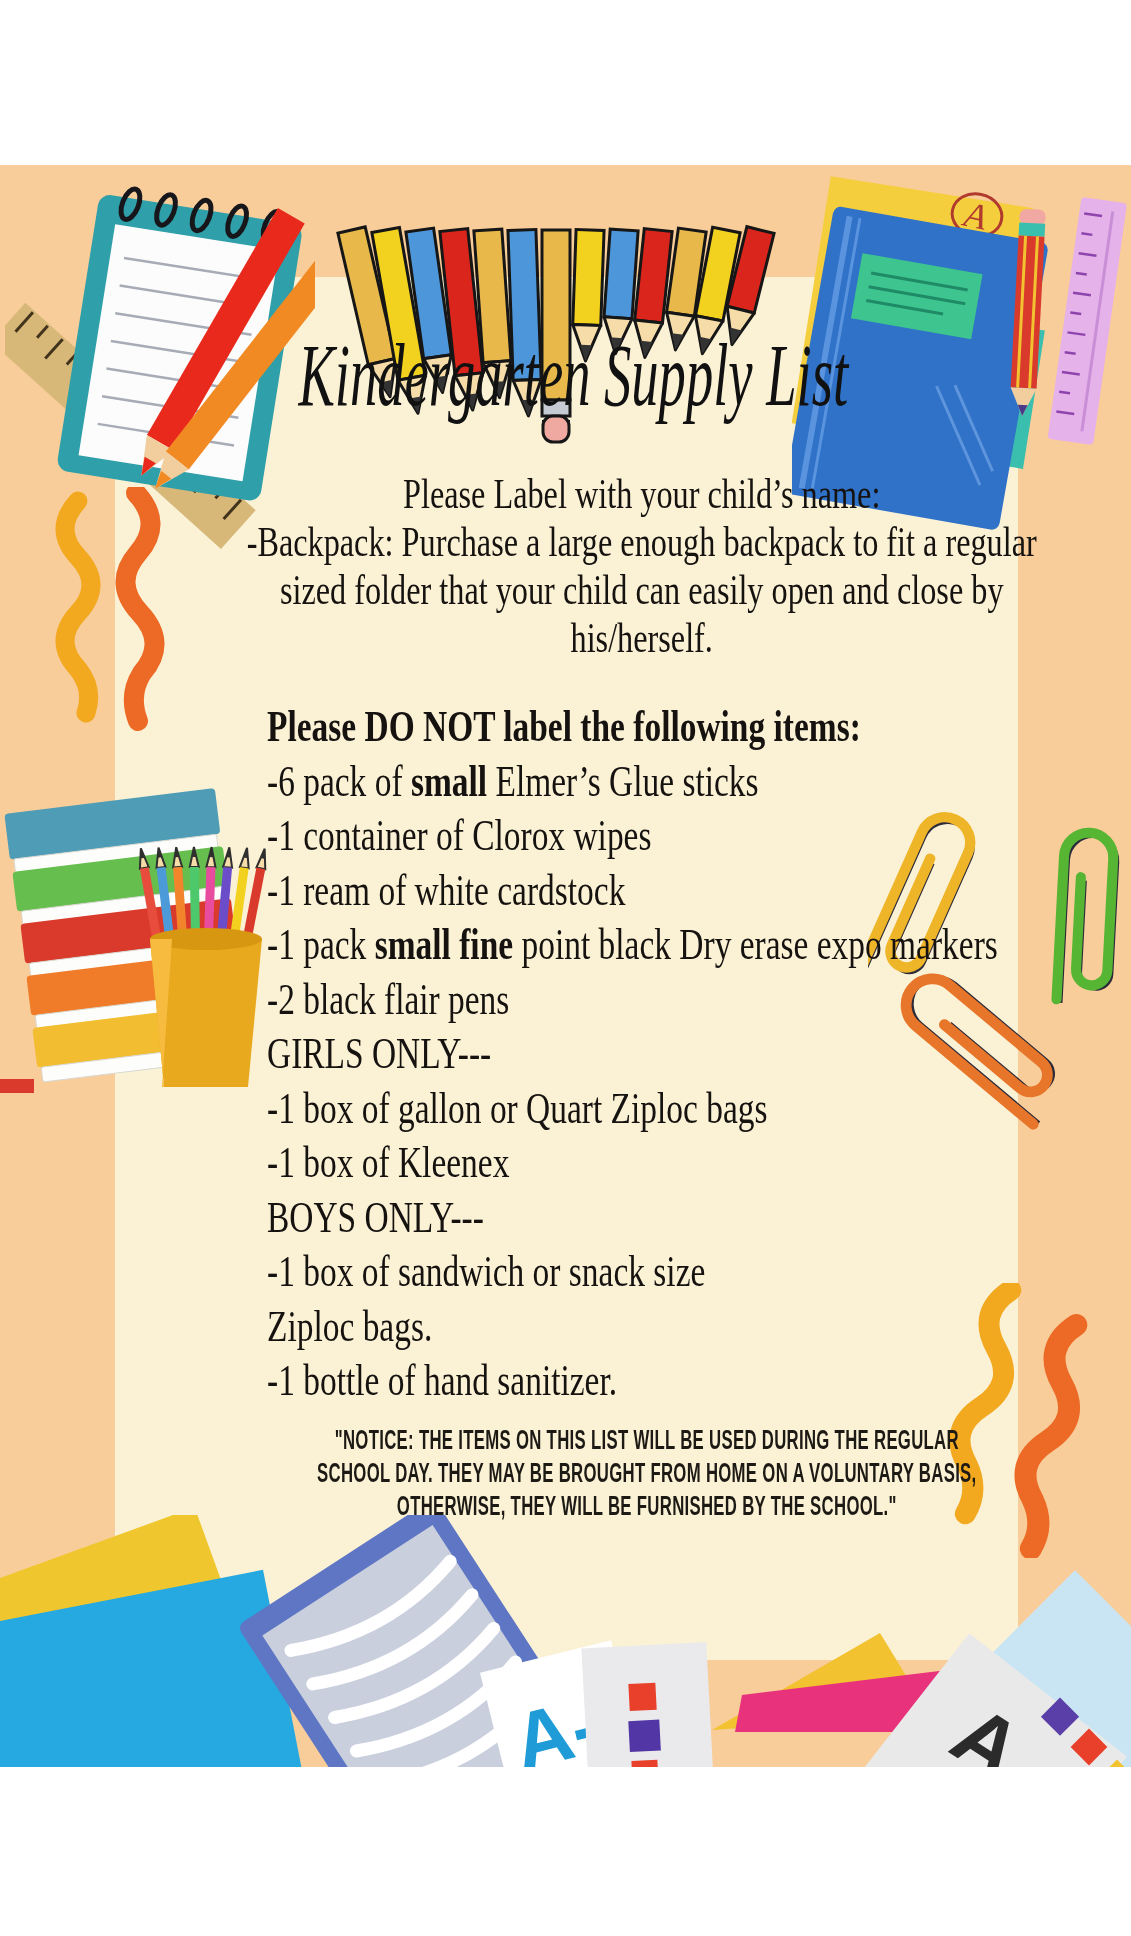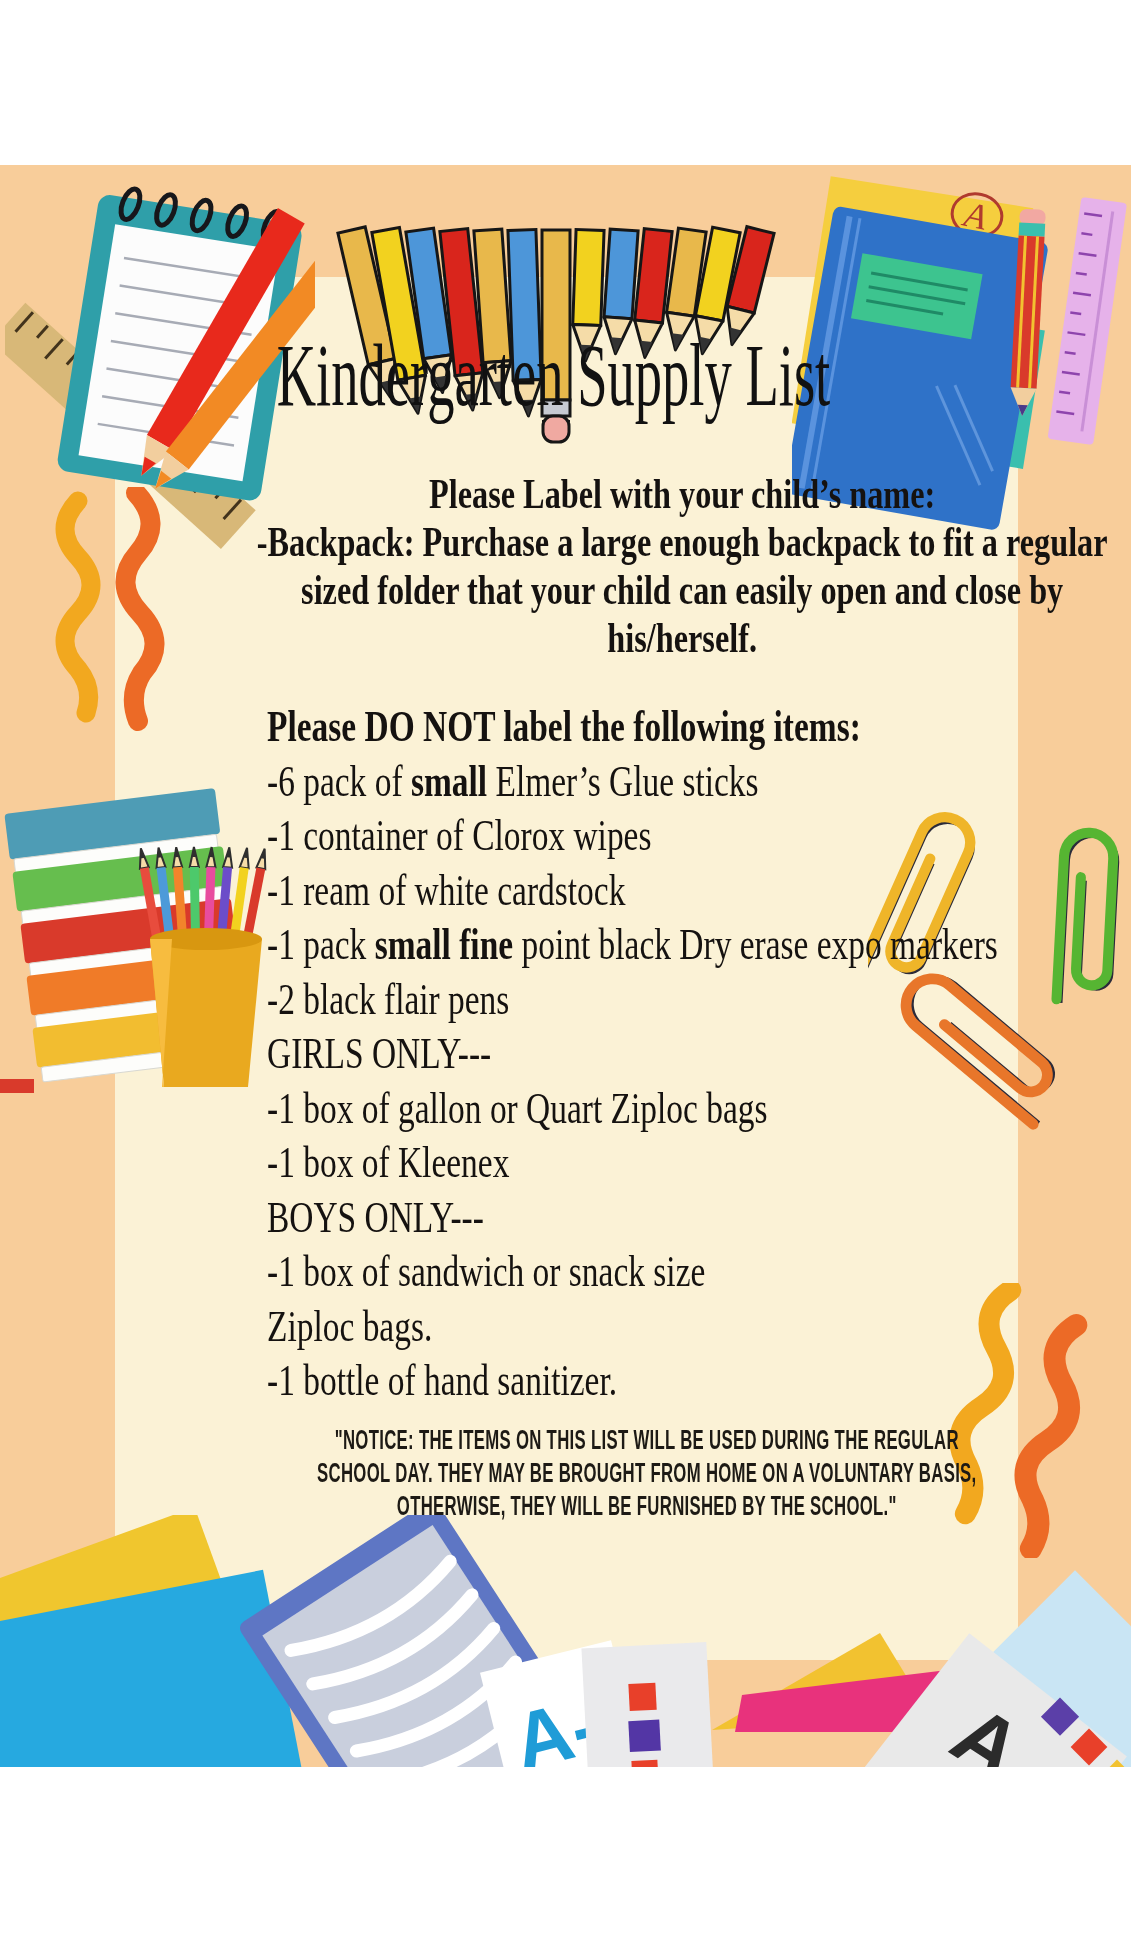--- a/index.html
+++ b/index.html
@@ -2,24 +2,24 @@
 <html><head>
 <meta charset="utf-8">
 <style>
   html,body{margin:0;padding:0;background:#fff;}
   .page{position:relative;width:1131px;height:1936px;background:#FFFFFF;overflow:hidden;
         font-family:"Liberation Serif",serif;color:#161310;}
   .flyer{position:absolute;left:0;top:165px;width:1131px;height:1602px;background:#F8CD9A;overflow:hidden;}
   .panel{position:absolute;left:115px;top:112px;width:903px;height:1383px;background:#FBF2D6;}
   .deco{position:absolute;}
   
-  .title-wrap{position:absolute;left:102px;top:163px;width:903px;text-align:center;z-index:6;}
+  .title-wrap{position:absolute;left:122px;top:163px;width:903px;text-align:center;z-index:6;font-style:italic;}
   .title-line{display:inline-block;font-size:88px;line-height:96px;white-space:nowrap;
               transform:scaleX(.62);transform-origin:50% 0;font-weight:400;color:#111;}
-  .intro{position:absolute;left:115px;top:305px;width:903px;text-align:center;z-index:6;font-weight:bold;}
+  .intro{position:absolute;left:115px;top:305px;width:903px;text-align:center;z-index:6;}
   .intro .scale{display:inline-block;transform:scaleX(.75);transform-origin:50% 0;}
   .iline{font-size:43px;line-height:48px;white-space:nowrap;color:#151210;}
   .list{position:absolute;left:267px;top:535px;z-index:6;transform:scaleX(.76);transform-origin:0 0;}
   .lline{font-size:44px;line-height:54.5px;white-space:nowrap;color:#151210;}
   .lline .b{font-weight:700;}
   .notice{position:absolute;left:115px;top:1259px;width:903px;text-align:center;z-index:6;}
   .notice .scale{display:inline-block;transform:scaleX(.62);transform-origin:50% 0;
                  font-family:"Liberation Sans",sans-serif;font-weight:700;color:#1D1A15;}
   .nline{font-size:27px;line-height:33px;white-space:nowrap;letter-spacing:.5px;}
   svg{display:block;}

